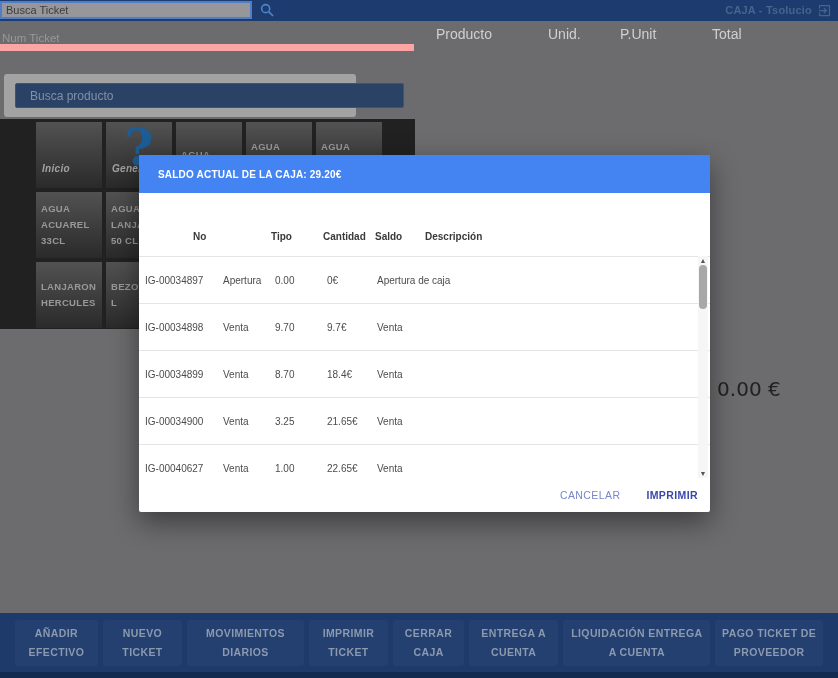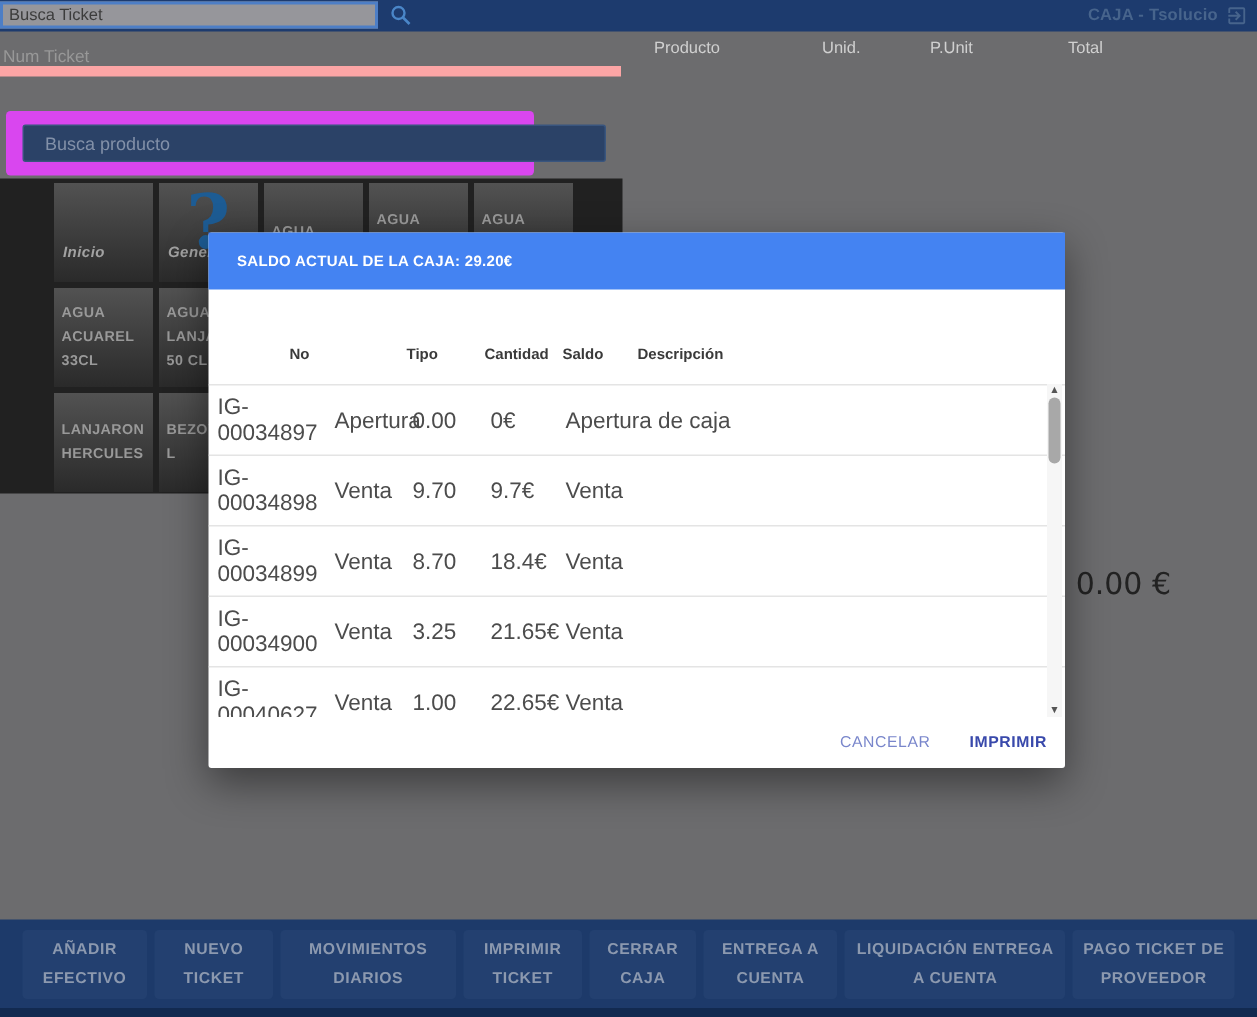--- a/index.html
+++ b/index.html
@@ -13,27 +13,27 @@
   .ticket-search::placeholder{color:#3c3c3c;opacity:1;}
   .search-ic{position:absolute;left:259px;top:2px;width:16px;height:16px;}
   .topbar-user{position:absolute;right:26px;top:4px;color:#47648c;font-size:11px;font-weight:700;letter-spacing:.2px;}
   .exit-ic{position:absolute;right:6px;top:3px;width:15px;height:15px;}
 
   
   .numticket{position:absolute;left:0;top:31px;width:414px;height:20px;background:transparent;
     border:none;border-bottom:7px solid #fca5a5;color:#989898;font-size:11.5px;padding:0 2px;outline:none;z-index:1;}
   .numticket::placeholder{color:#989898;opacity:1;}
 
-  .prodsearch-wrap{position:absolute;left:4px;top:74px;width:352px;height:43px;background:#d946ef;border-radius:3px;z-index:1;}
+  .prodsearch-wrap{position:absolute;left:4px;top:74px;width:352px;height:43px;background:#a3a3a3;border-radius:3px;z-index:1;}
   .prodsearch{position:absolute;left:11px;top:9px;width:389px;height:25px;background:#2b4267;
     border:1px solid #39557e;border-radius:2px;color:#8290a8;font-size:12px;padding:0 14px;outline:none;}
   .prodsearch::placeholder{color:#8290a8;opacity:1;}
 
   
-  .order-head{position:absolute;top:26px;font-size:11px;font-weight:500;color:#d0d0d0;z-index:1;}
+  .order-head{position:absolute;top:26px;font-size:14px;font-weight:500;color:#d0d0d0;z-index:1;}
   .oh-producto{left:436px;} .oh-unid{left:548px;} .oh-punit{left:620px;} .oh-total{left:712px;}
   .order-total{position:absolute;left:704px;top:377px;font-family:"DejaVu Sans",sans-serif;
     font-size:20px;color:#222;z-index:1;}
 
   
   .grid{position:absolute;left:0;top:119px;width:415px;height:210px;background:#212121;z-index:1;}
   .tile{position:absolute;width:66px;height:66px;background:linear-gradient(180deg,#525252 0%,#2a2a2a 100%);
     color:#999;font-size:9.5px;font-weight:700;letter-spacing:.3px;line-height:1.65;
     display:flex;align-items:center;padding:0 5px;overflow:hidden;}
   .tile .img-label{position:absolute;left:6px;bottom:14px;font-size:10px;color:#a2a2a2;line-height:1;font-style:italic;}
@@ -52,21 +52,21 @@
   .scrim{position:absolute;inset:0;background:transparent;z-index:5;}
   .dialog{position:absolute;left:139px;top:155px;width:571px;height:357px;background:#fff;
     border-radius:2px;box-shadow:0 10px 28px rgba(0,0,0,.45);z-index:10;}
   .dlg-header{height:38px;background:#4483f2;display:flex;align-items:center;padding-left:19px;}
   .dlg-title{color:#fff;font-size:10px;font-weight:700;letter-spacing:.2px;}
   .dlg-grid{display:grid;grid-template-columns:78px 52px 52px 50px 1fr;padding-left:6px;}
   .dlg-thead{height:63px;align-items:end;padding-bottom:14px;margin-left:48px;}
   .dlg-thead span{font-size:10px;font-weight:700;color:#3a3a3a;}
   .dlg-rows{height:222px;overflow:hidden;position:relative;}
   .dlg-row{height:47px;border-top:1px solid #e4e4e4;align-items:center;}
-  .dlg-row span{font-size:15px;color:#4c4c4c;}
+  .dlg-row span{font-size:10px;color:#4c4c4c;}
   .vscroll{position:absolute;right:2px;top:101px;width:10px;height:222px;background:#f6f6f6;}
   .vs-up{position:absolute;top:0;left:0;width:10px;text-align:center;font-size:7px;color:#555;line-height:9px;}
   .vs-down{position:absolute;bottom:0;left:0;width:10px;text-align:center;font-size:7px;color:#555;line-height:9px;}
   .vs-thumb{position:absolute;top:9px;left:1px;width:8px;height:44px;background:#a8a8a8;border-radius:4px;}
   .dlg-footer{position:absolute;left:0;bottom:0;width:100%;height:34px;
     display:flex;align-items:center;justify-content:flex-end;gap:26px;padding-right:12px;}
   .dlg-btn{background:none;border:none;font-size:10.5px;letter-spacing:.4px;cursor:pointer;padding:0;}
   .btn-cancel{color:#7986cb;font-weight:500;}
   .btn-print{color:#3949ab;font-weight:700;}
 </style>

